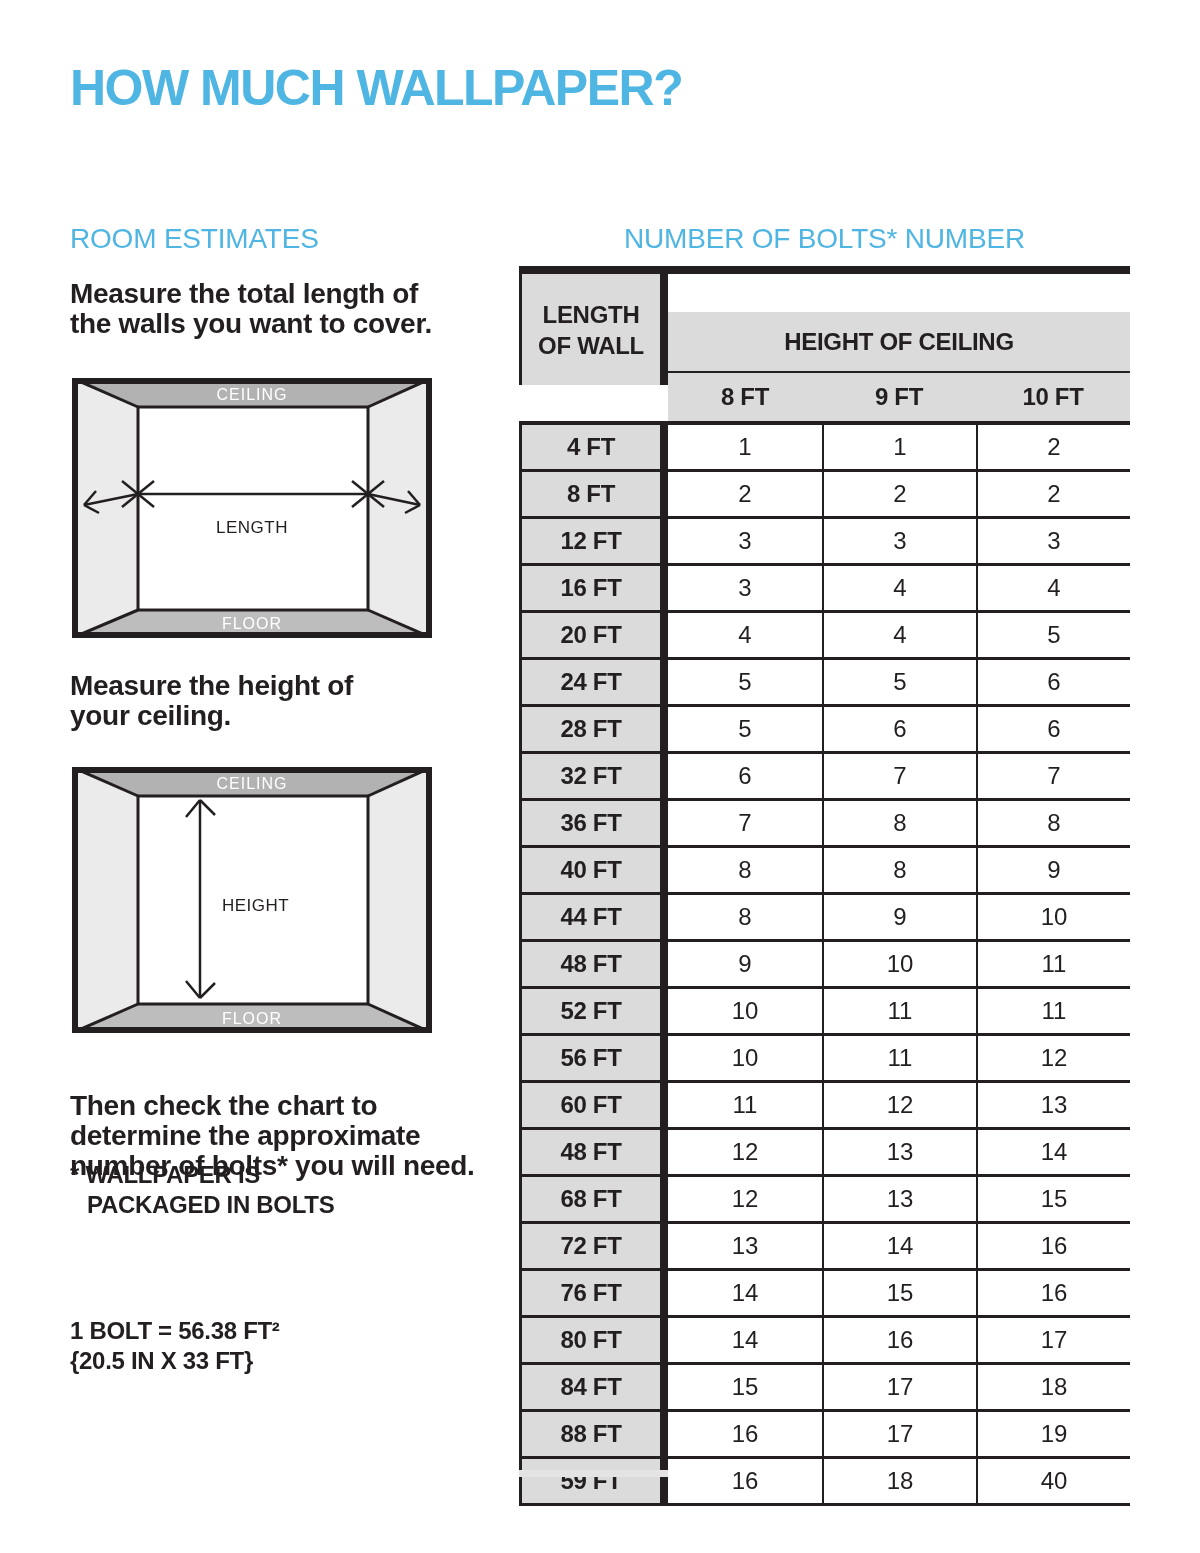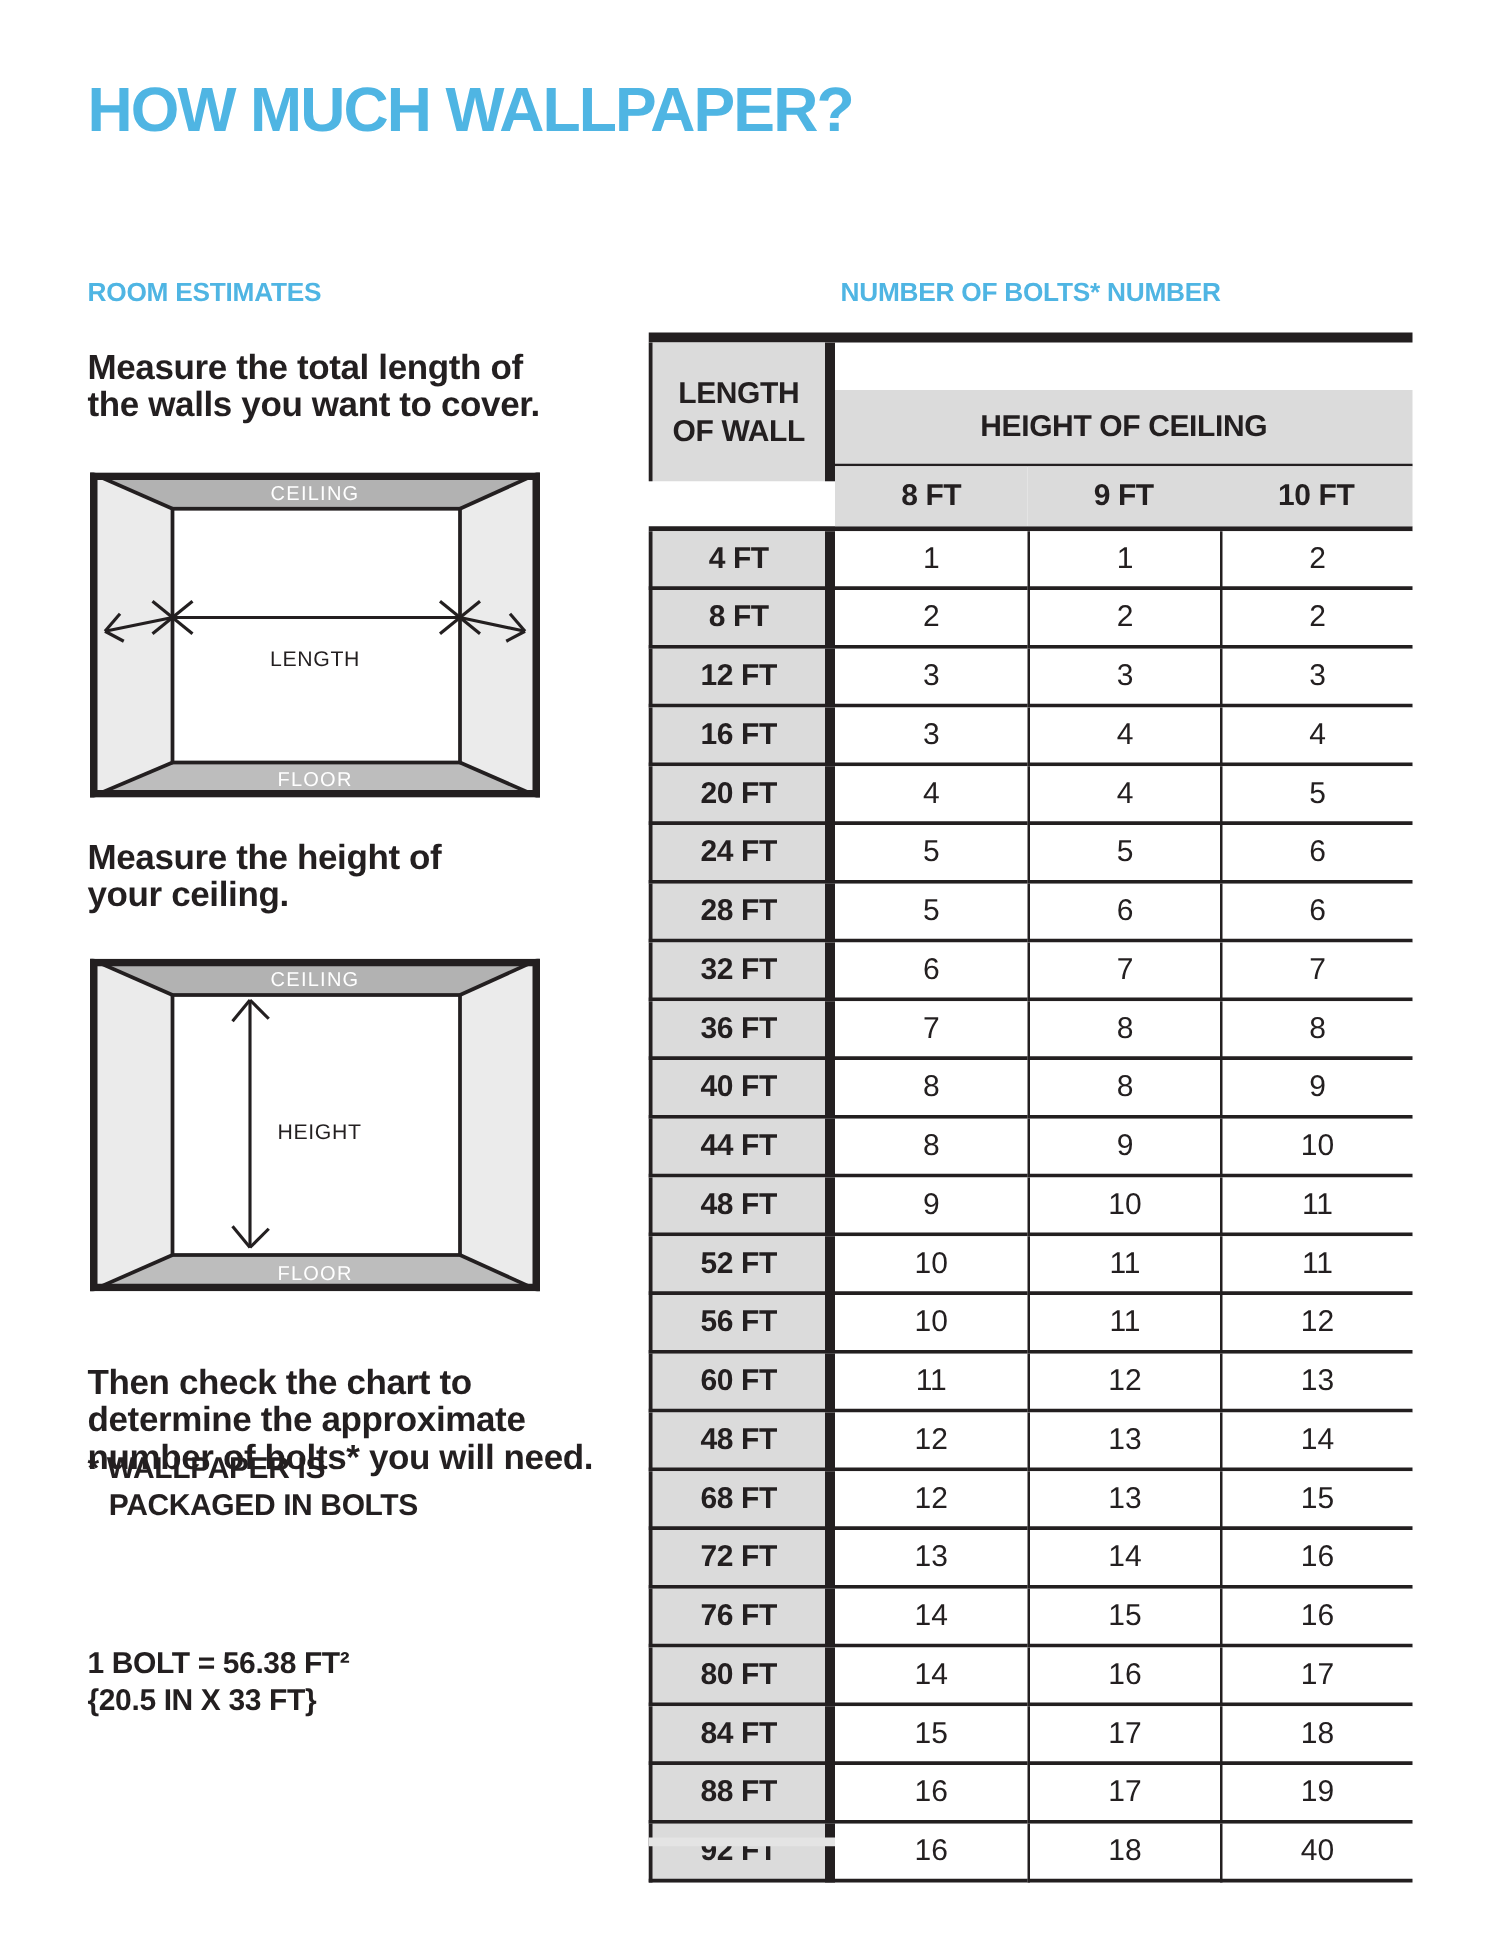--- a/index.html
+++ b/index.html
@@ -14,21 +14,21 @@
   html,body{background:#fff;}
   body{font-family:"Liberation Sans","DejaVu Sans",sans-serif;color:var(--ink);}
   .page{position:relative;width:1200px;height:1553px;background:#fff;overflow:hidden;padding-left:12px;}
 
   .page-title{
     position:absolute;left:70px;top:59px;
     font-size:50px;font-weight:bold;letter-spacing:-1.5px;
     color:var(--accent);white-space:nowrap;
   }
   .section-heading{
-    position:absolute;font-size:21px;font-weight:bold;color:var(--accent);
+    position:absolute;font-size:28px;font-weight:normal;color:var(--accent);
     letter-spacing:-0.2px;white-space:nowrap;
   }
   .room-heading{left:70px;top:223px;}
   .table-heading{left:519px;top:223px;width:611px;text-align:center;}
 
   .para{
     position:absolute;left:70px;width:430px;
     font-size:28px;line-height:30px;letter-spacing:-0.3px;
     white-space:pre-line;color:var(--ink);font-weight:bold;
   }
@@ -309,21 +309,21 @@
           <div class="cell val">17</div>
           <div class="cell val">18</div>
         </div>
         <div class="trow">
           <div class="cell label">88 FT</div>
           <div class="cell val">16</div>
           <div class="cell val">17</div>
           <div class="cell val">19</div>
         </div>
         <div class="trow">
-          <div class="cell label">92 FT</div>
+          <div class="cell label">59 FT</div>
           <div class="cell val">16</div>
           <div class="cell val">18</div>
           <div class="cell val">40</div>
         </div>
       </div>
   </div>
   <div class="table-foot-tab"></div>
 
 </div>
 

